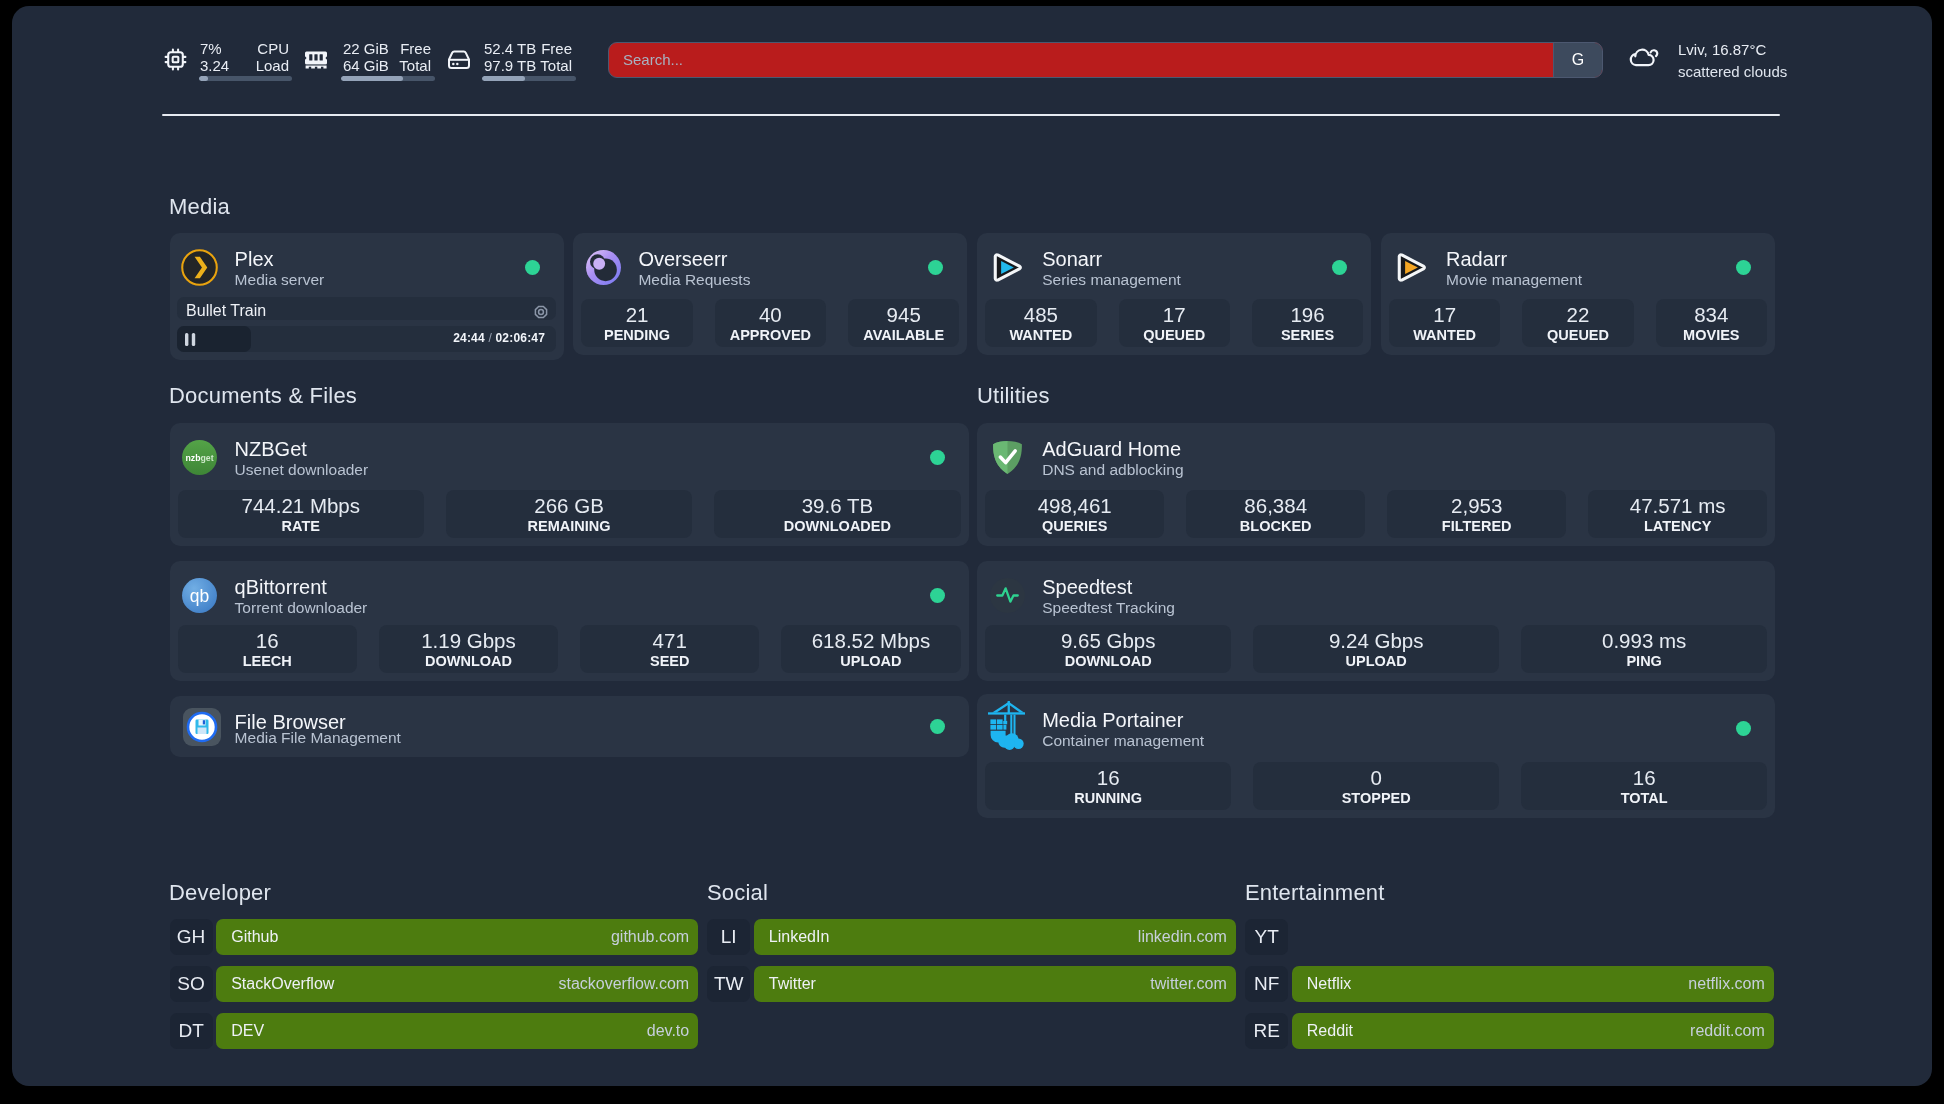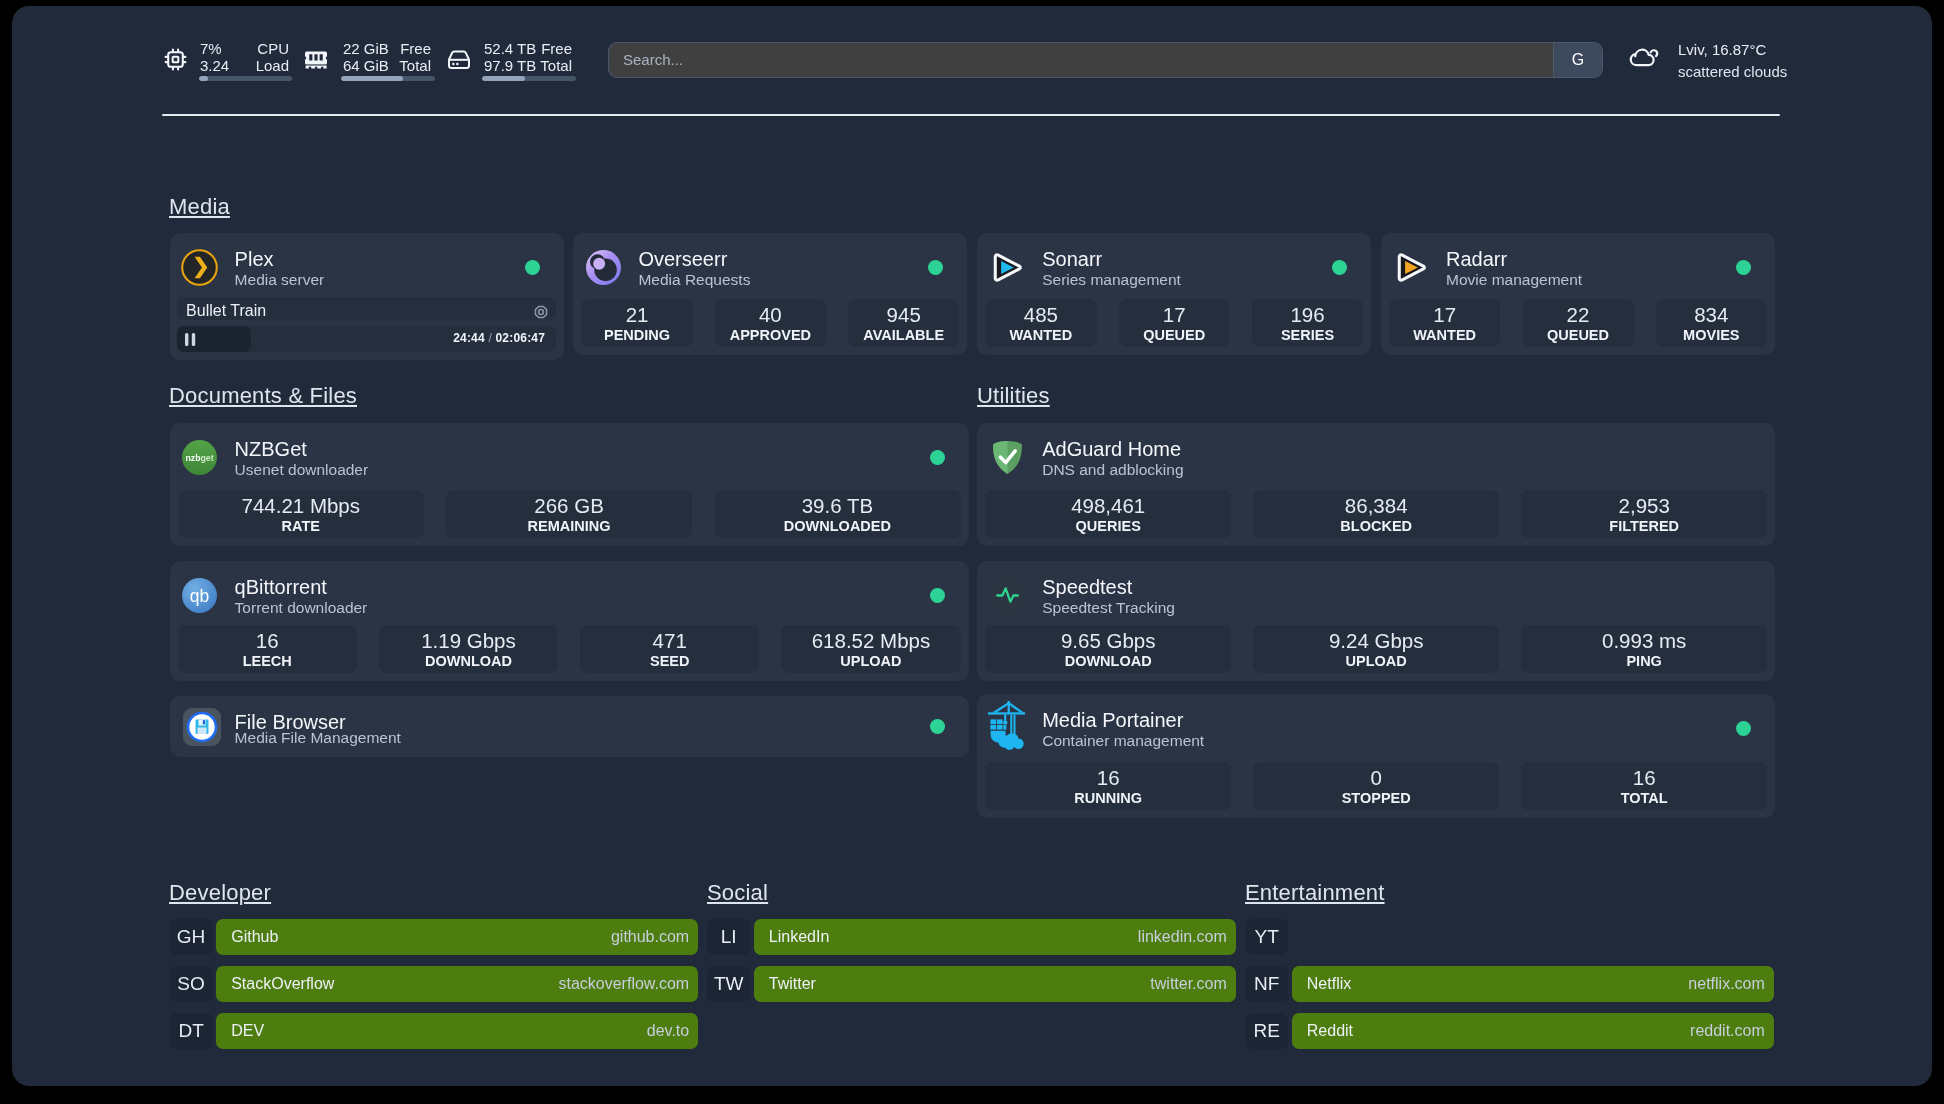--- a/index.html
+++ b/index.html
@@ -7,31 +7,31 @@
     font-family:"Liberation Sans", sans-serif; }
   .page { position:absolute; left:12px; top:6px; width:1920px; height:1080px; will-change:transform;
     background:#212a3a; border-radius:17px; overflow:hidden; }
   .abs { position:absolute; }
 
   
   .rescol { display:flex; justify-content:space-between; font-size:15px; color:#e9edf4; font-weight:500; line-height:17px; }
   .bar { position:absolute; height:5px; border-radius:2.5px; background:#475569; overflow:hidden; }
   .bar i { position:absolute; left:0; top:0; bottom:0; background:#94a3b8; border-radius:2.5px; }
   .search { position:absolute; left:596px; top:36px; width:995px; height:36px;
-    background:#404040; border:1.5px solid #4c5870; border-radius:9px; }
+    background:#b91c1c; border:1.5px solid #4c5870; border-radius:9px; }
   .search .ph { position:absolute; left:14px; top:8px; font-size:15px; color:#a8b2c1; }
   .search .g { position:absolute; right:0; top:0; bottom:0; width:49px; background:#3d4a5d;
     border-left:1.5px solid #4c5870; border-radius:0 7.5px 7.5px 0; color:#fff;
     font-size:16px; font-weight:500; display:flex; align-items:center; justify-content:center; }
   .wtxt { position:absolute; font-size:15px; color:#e9edf4; line-height:22px; font-weight:500; }
   .wtxt .sub { font-weight:400; color:#dfe5ee; }
   .divider { position:absolute; left:150px; top:108px; width:1618px; height:2px; background:#e6eaf1; border-radius:1px; }
 
   
-  .h1 { position:absolute; font-size:22px; font-weight:400; color:#dfe5ee; letter-spacing:0.2px;text-decoration:underline; }
+  .h1 { position:absolute; font-size:22px; font-weight:400; color:#dfe5ee; letter-spacing:0.2px; }
 
   
   .card { position:absolute; background:#2a3444; border-radius:10px; }
   .icon36 { position:absolute; left:11.5px; top:16px; width:37px; height:37px; }
   .ct { position:absolute; left:65px; top:15px; font-size:20px; font-weight:500; color:#f4f6fa; line-height:22px; }
   .cs { position:absolute; left:65px; top:37px; font-size:15.5px; font-weight:400; color:#b9c3d2; line-height:20px; }
   .dot { position:absolute; width:15px; height:15px; border-radius:50%; background:#2dd395; right:24px; top:27px; }
   .stats { position:absolute; left:8px; right:8px; bottom:8px; height:48px; display:flex; gap:22px; }
   .sbox { flex:1; background:#242e3d; border-radius:8px; display:flex; flex-direction:column;
     align-items:center; justify-content:center; }
@@ -277,20 +277,24 @@
           <div class="sval">498,461</div>
           <div class="slab">QUERIES</div>
         </div>
       <div class="sbox">
           <div class="sval">86,384</div>
           <div class="slab">BLOCKED</div>
         </div>
       <div class="sbox">
           <div class="sval">2,953</div>
           <div class="slab">FILTERED</div>
+        </div>
+      <div class="sbox">
+          <div class="sval">47.571 ms</div>
+          <div class="slab">LATENCY</div>
         </div>
     </div>
   </div>
 
   <div class="card" style="left:157.6px;top:555px;width:799px;height:120px">
     <svg class="icon36" viewBox="0 0 36 36">
       <defs>
           <radialGradient id="qbg" cx="0.35" cy="0.3" r="0.9">
         <stop offset="0" stop-color="#71aee4"></stop>
             <stop offset="1" stop-color="#3a79c4"></stop>

